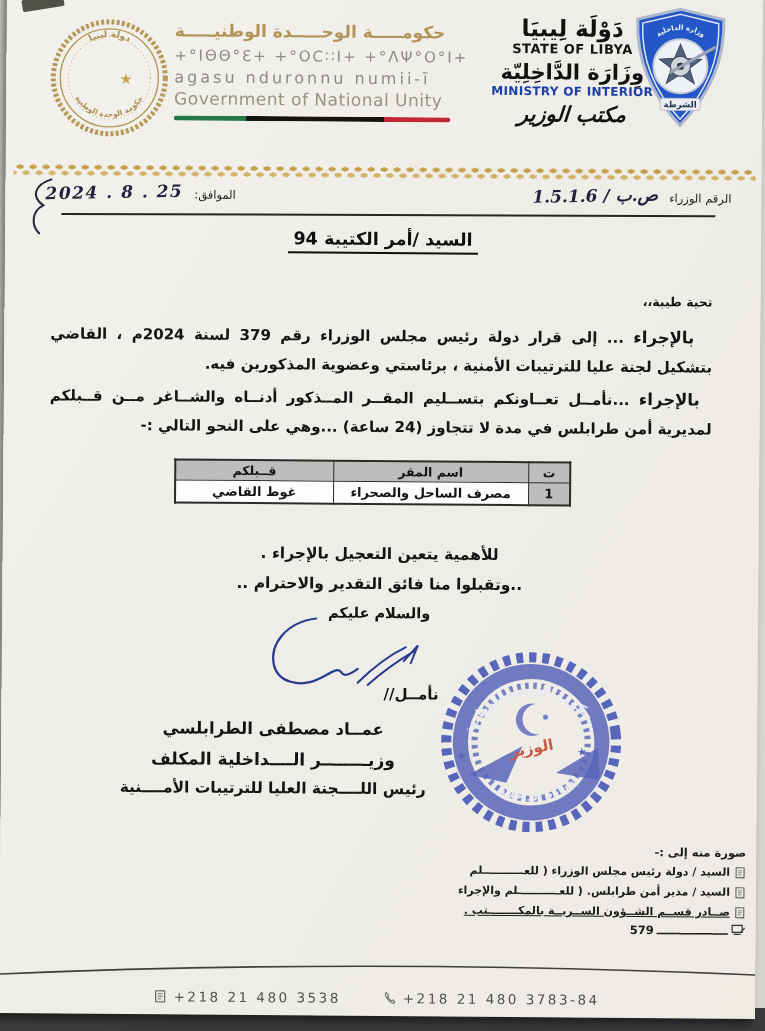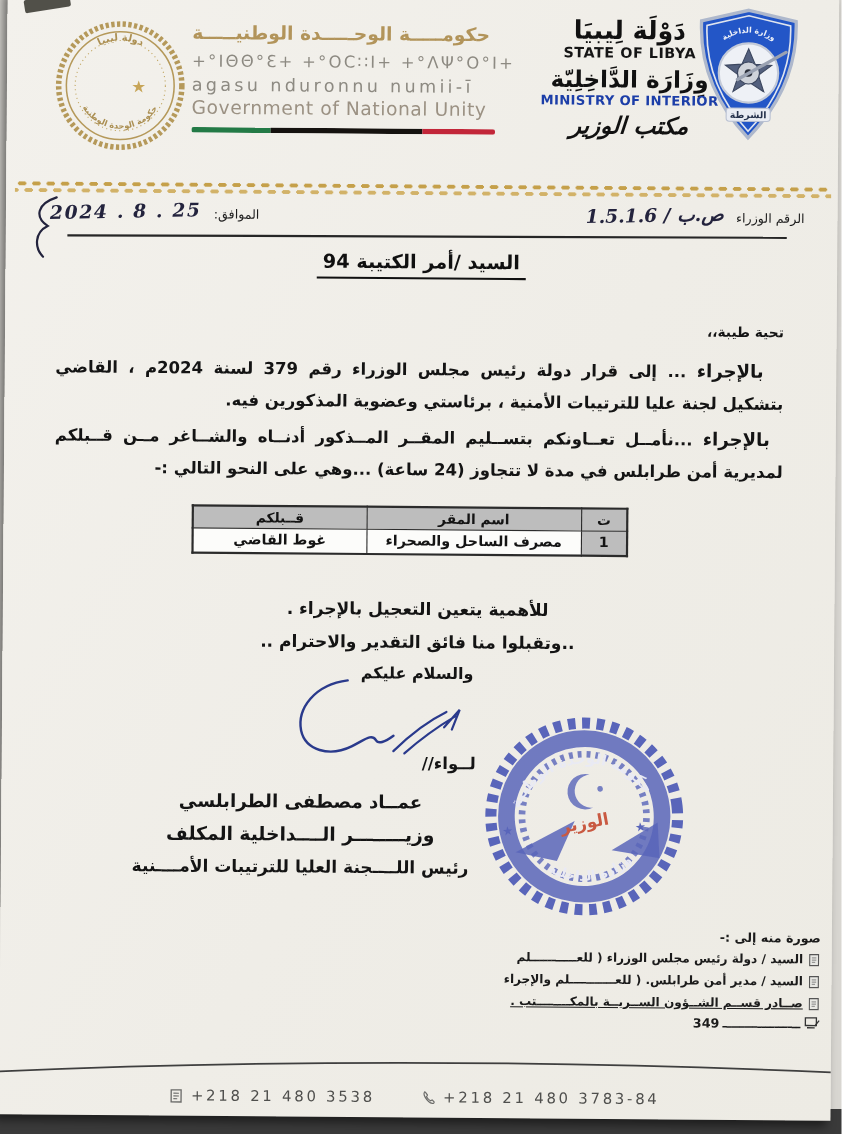--- a/index.html
+++ b/index.html
@@ -205,21 +205,21 @@
       <div class="c1">للأهمية يتعين التعجيل بالإجراء .</div>
       <div class="c2">..وتقبلوا منا فائق التقدير والاحترام ..</div>
       <div class="c3">والسلام عليكم</div>
     </div>
 
     <div class="sig-area">
       <svg class="sig-stroke" viewBox="0 0 235 105">
         <path d="M108 2 C78 6 62 28 66 48 C70 66 92 72 112 62 C124 56 130 50 134 56 C136 60 142 58 150 52" fill="none" stroke="#2a3a8c" stroke-width="2.2" stroke-linecap="round"></path>
         <path d="M150 66 C168 48 186 36 198 30 M160 68 C180 50 196 40 206 34 M196 44 L210 28 L203 46" fill="none" stroke="#2a3a8c" stroke-width="2" stroke-linecap="round"></path>
       </svg>
-      <div class="rank">لــواء//</div>
+      <div class="rank">نأمــل//</div>
       <div class="names">
         <div class="nm">عمــاد مصطفى الطرابلسي</div>
         <div class="t1">وزيــــــــر الــــداخلية المكلف</div>
         <div class="t2">رئيس اللــــجنة العليا للترتيبات الأمــــنية</div>
       </div>
 
       <svg class="stamp" viewBox="0 0 190 190">
         <circle cx="95" cy="95" r="84" fill="none" stroke="#4553b4" stroke-width="10" stroke-dasharray="7 6"></circle>
         <circle cx="95" cy="95" r="70" fill="none" stroke="#4553b4" stroke-width="15" opacity=".85"></circle>
         <circle cx="95" cy="95" r="56" fill="none" stroke="#4553b4" stroke-width="6" stroke-dasharray="3.5 4.5" opacity=".8"></circle>
@@ -268,21 +268,21 @@
         <span class="txt">صــادر قســم الشــؤون الســريــة بالمكــــــــتب .</span>
       </div>
 
       <div class="arch">
         <svg width="15" height="13" viewBox="0 0 15 13">
           <rect x="1.5" y="1.5" width="10" height="7" fill="none" stroke="#333" stroke-width="1.2"></rect>
           <line x1="3" y1="10.5" x2="10" y2="10.5" stroke="#333" stroke-width="1.2"></line>
           <path d="M10 9 L14 4" stroke="#333" stroke-width="1.2"></path>
         </svg>
         <span>ــــــــــــــــــ</span>
-        <span>349</span>
+        <span>579</span>
       </div>
     </div>
   </div>
 
   <svg class="footer-curve" viewBox="0 0 756 16" preserveAspectRatio="none">
     <path d="M0 13 Q 370 -6 756 8" fill="none" stroke="#3f3f3f" stroke-width="1.6"></path>
   </svg>
   <div class="footer">
     <div class="f-item">
       <svg width="12" height="14" viewBox="0 0 12 14">

